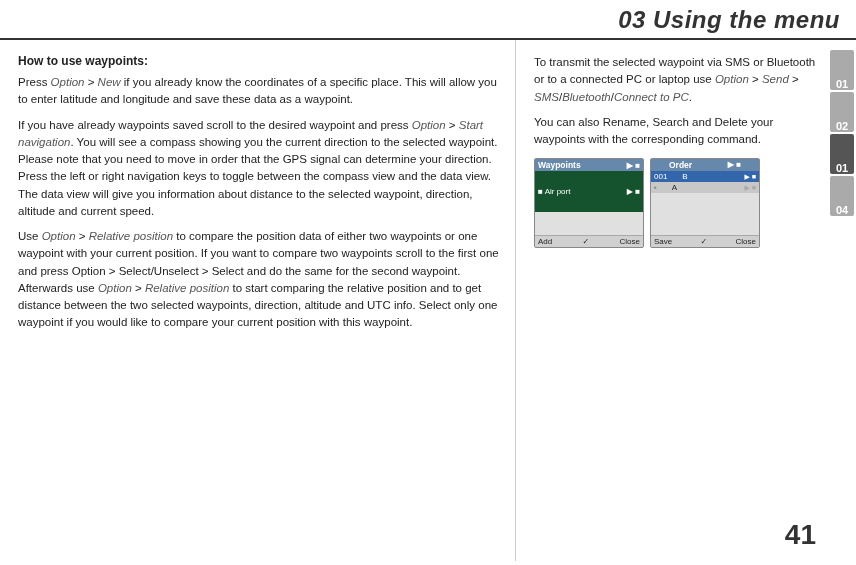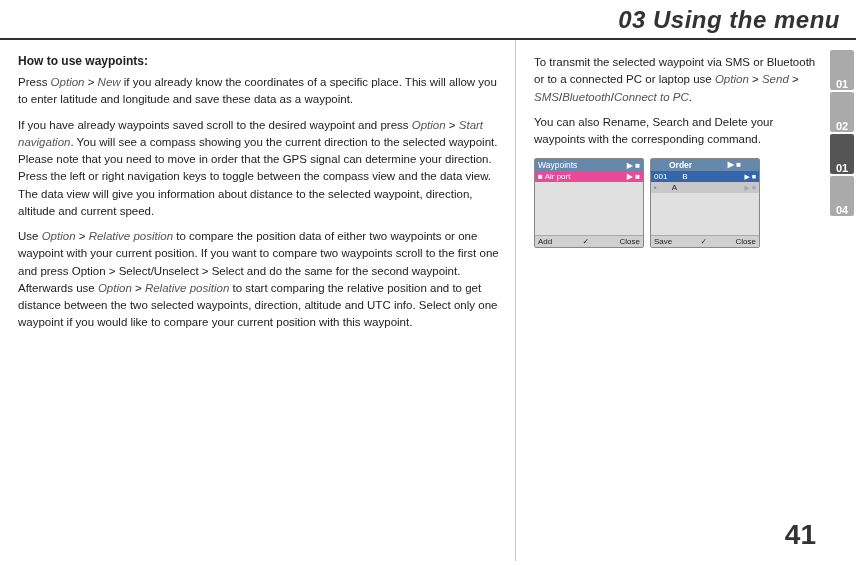--- a/index.html
+++ b/index.html
@@ -124,29 +124,29 @@
       border: 1.5px solid #888;
       border-radius: 2px;
       overflow: hidden;
       font-size: 9px;
     }
     .phone-screen .screen-title {
       background: #6688aa;
       color: #fff;
       padding: 1px 3px;
       font-size: 8.5px;
-      font-weight: normal;
+      font-weight: bold;
       display: flex;
       justify-content: space-between;
       align-items: center;
     }
     .phone-screen .screen-row {
-      background: #ec4899;
-      color: #fff;
-      padding: 1px 3px;
+      background: #14532d;
+      color: #fff;
+      padding: 16px 3px;
       font-size: 8px;
       display: flex;
       justify-content: space-between;
     }
     .phone-screen .screen-footer {
       background: #d0d0d0;
       padding: 1px 3px;
       font-size: 8px;
       display: flex;
       justify-content: space-between;

